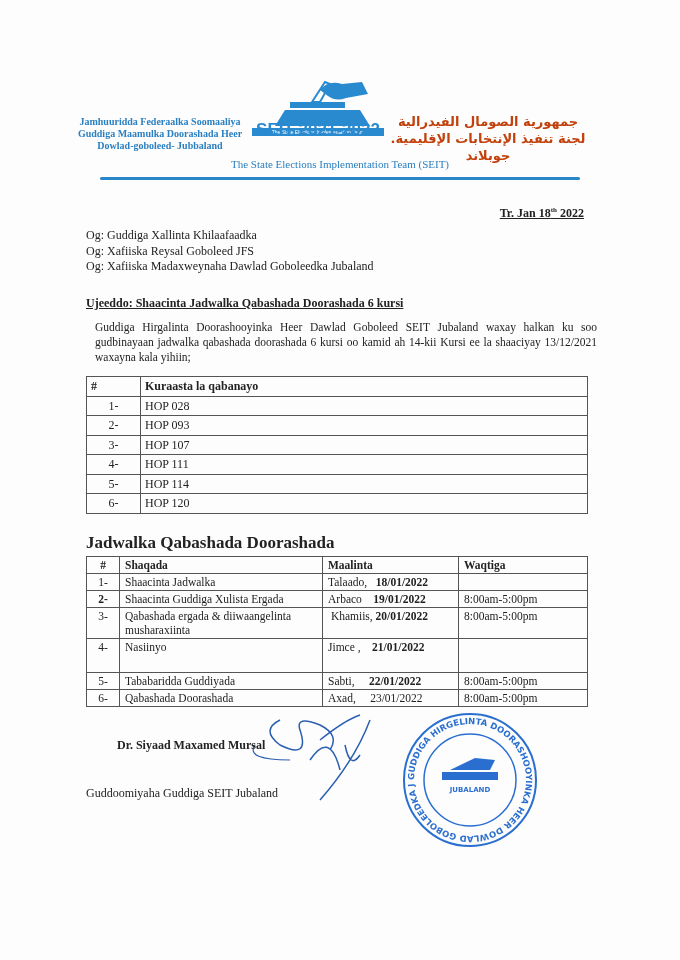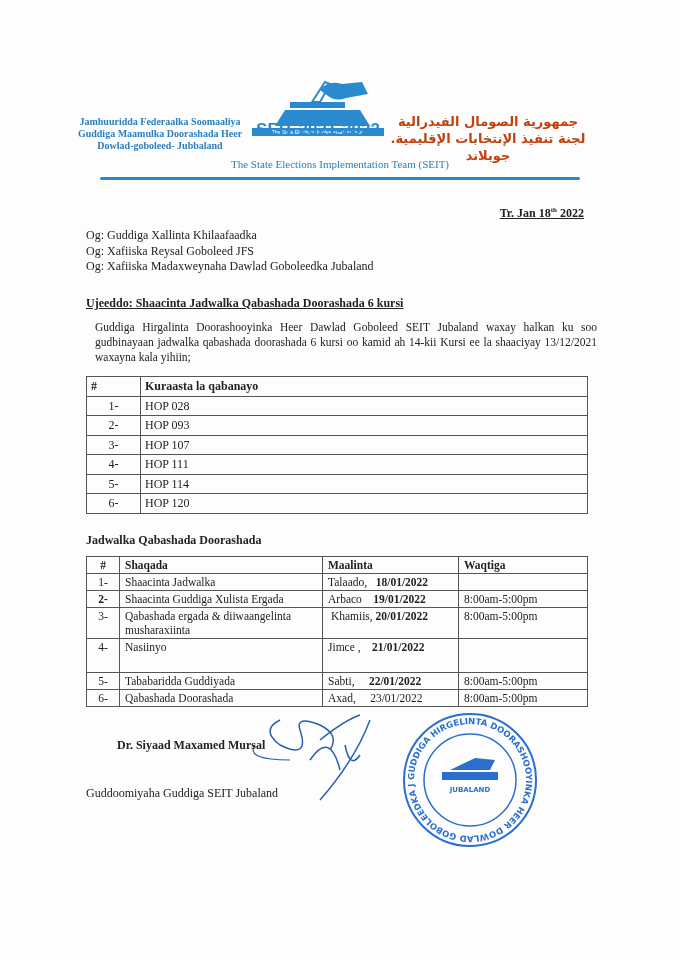--- a/index.html
+++ b/index.html
@@ -17,21 +17,21 @@
   .addr{left:86px;top:228px;font-size:12px;line-height:15.5px;}
   .addr .b{font-weight:bold;}
   .subject{left:86px;top:296px;font-size:12px;font-weight:bold;text-decoration:underline;}
   .para{left:86px;top:320px;width:502px;font-size:11.5px;line-height:15px;text-align:justify;margin-left:9px;}
   table{border-collapse:collapse;position:absolute;font-size:12px;}
   td,th{border:1px solid #555;padding:0 4px;text-align:left;font-weight:normal;vertical-align:top;}
   .t1{left:86px;top:376px;width:502px;}
   .t1 td,.t1 th{height:18.5px;line-height:18px;}
   .t1 th{font-weight:bold;}
   .t1 .num{width:45px;text-align:center;}
-  .t2title{left:86px;top:533px;font-size:12px;font-weight:bold;}
+  .t2title{left:86px;top:533px;font-size:17px;font-weight:bold;}
   .t2{left:86px;top:556px;width:502px;font-size:11.5px;}
   .t2 td,.t2 th{line-height:14px;padding:1px 5px;}
   .t2 th{font-weight:bold;}
   .t2 .num{width:22px;text-align:center;}
   .bold{font-weight:bold;}
   .sig-name{left:86px;top:738px;font-weight:bold;font-size:12px;margin-left:31px;}
   .sig-title{left:86px;top:754px;font-size:12px;margin-top:32px;}
   .stamp{left:400px;top:710px;width:140px;height:140px;}
   .sig{left:250px;top:700px;width:140px;height:110px;}
 </style>

